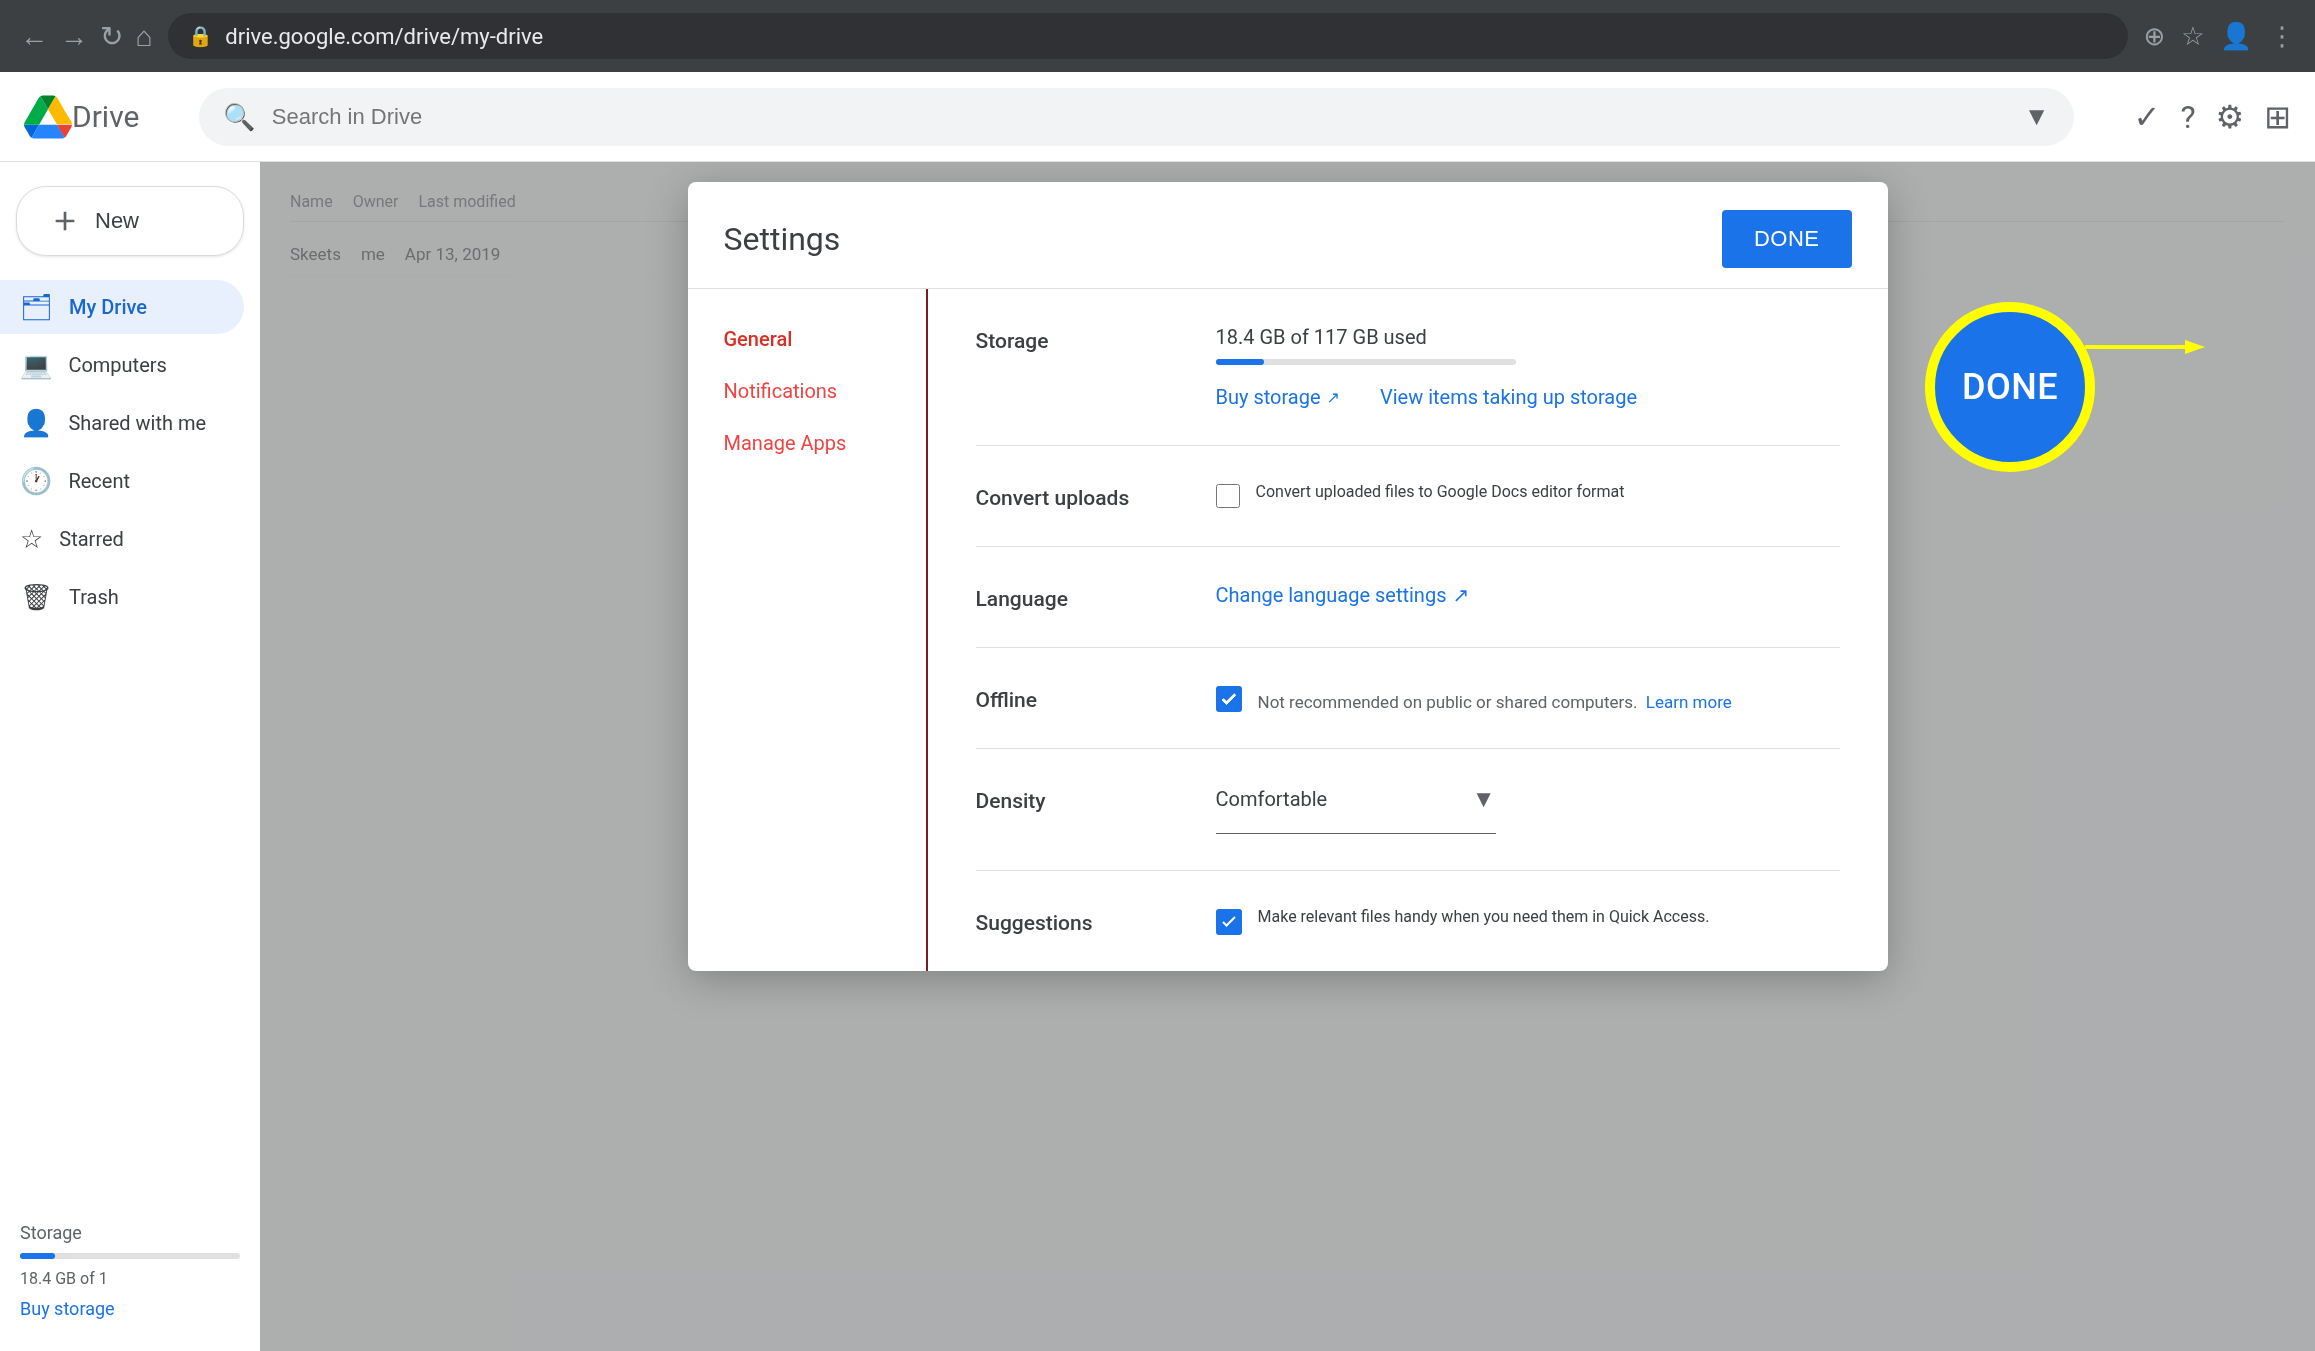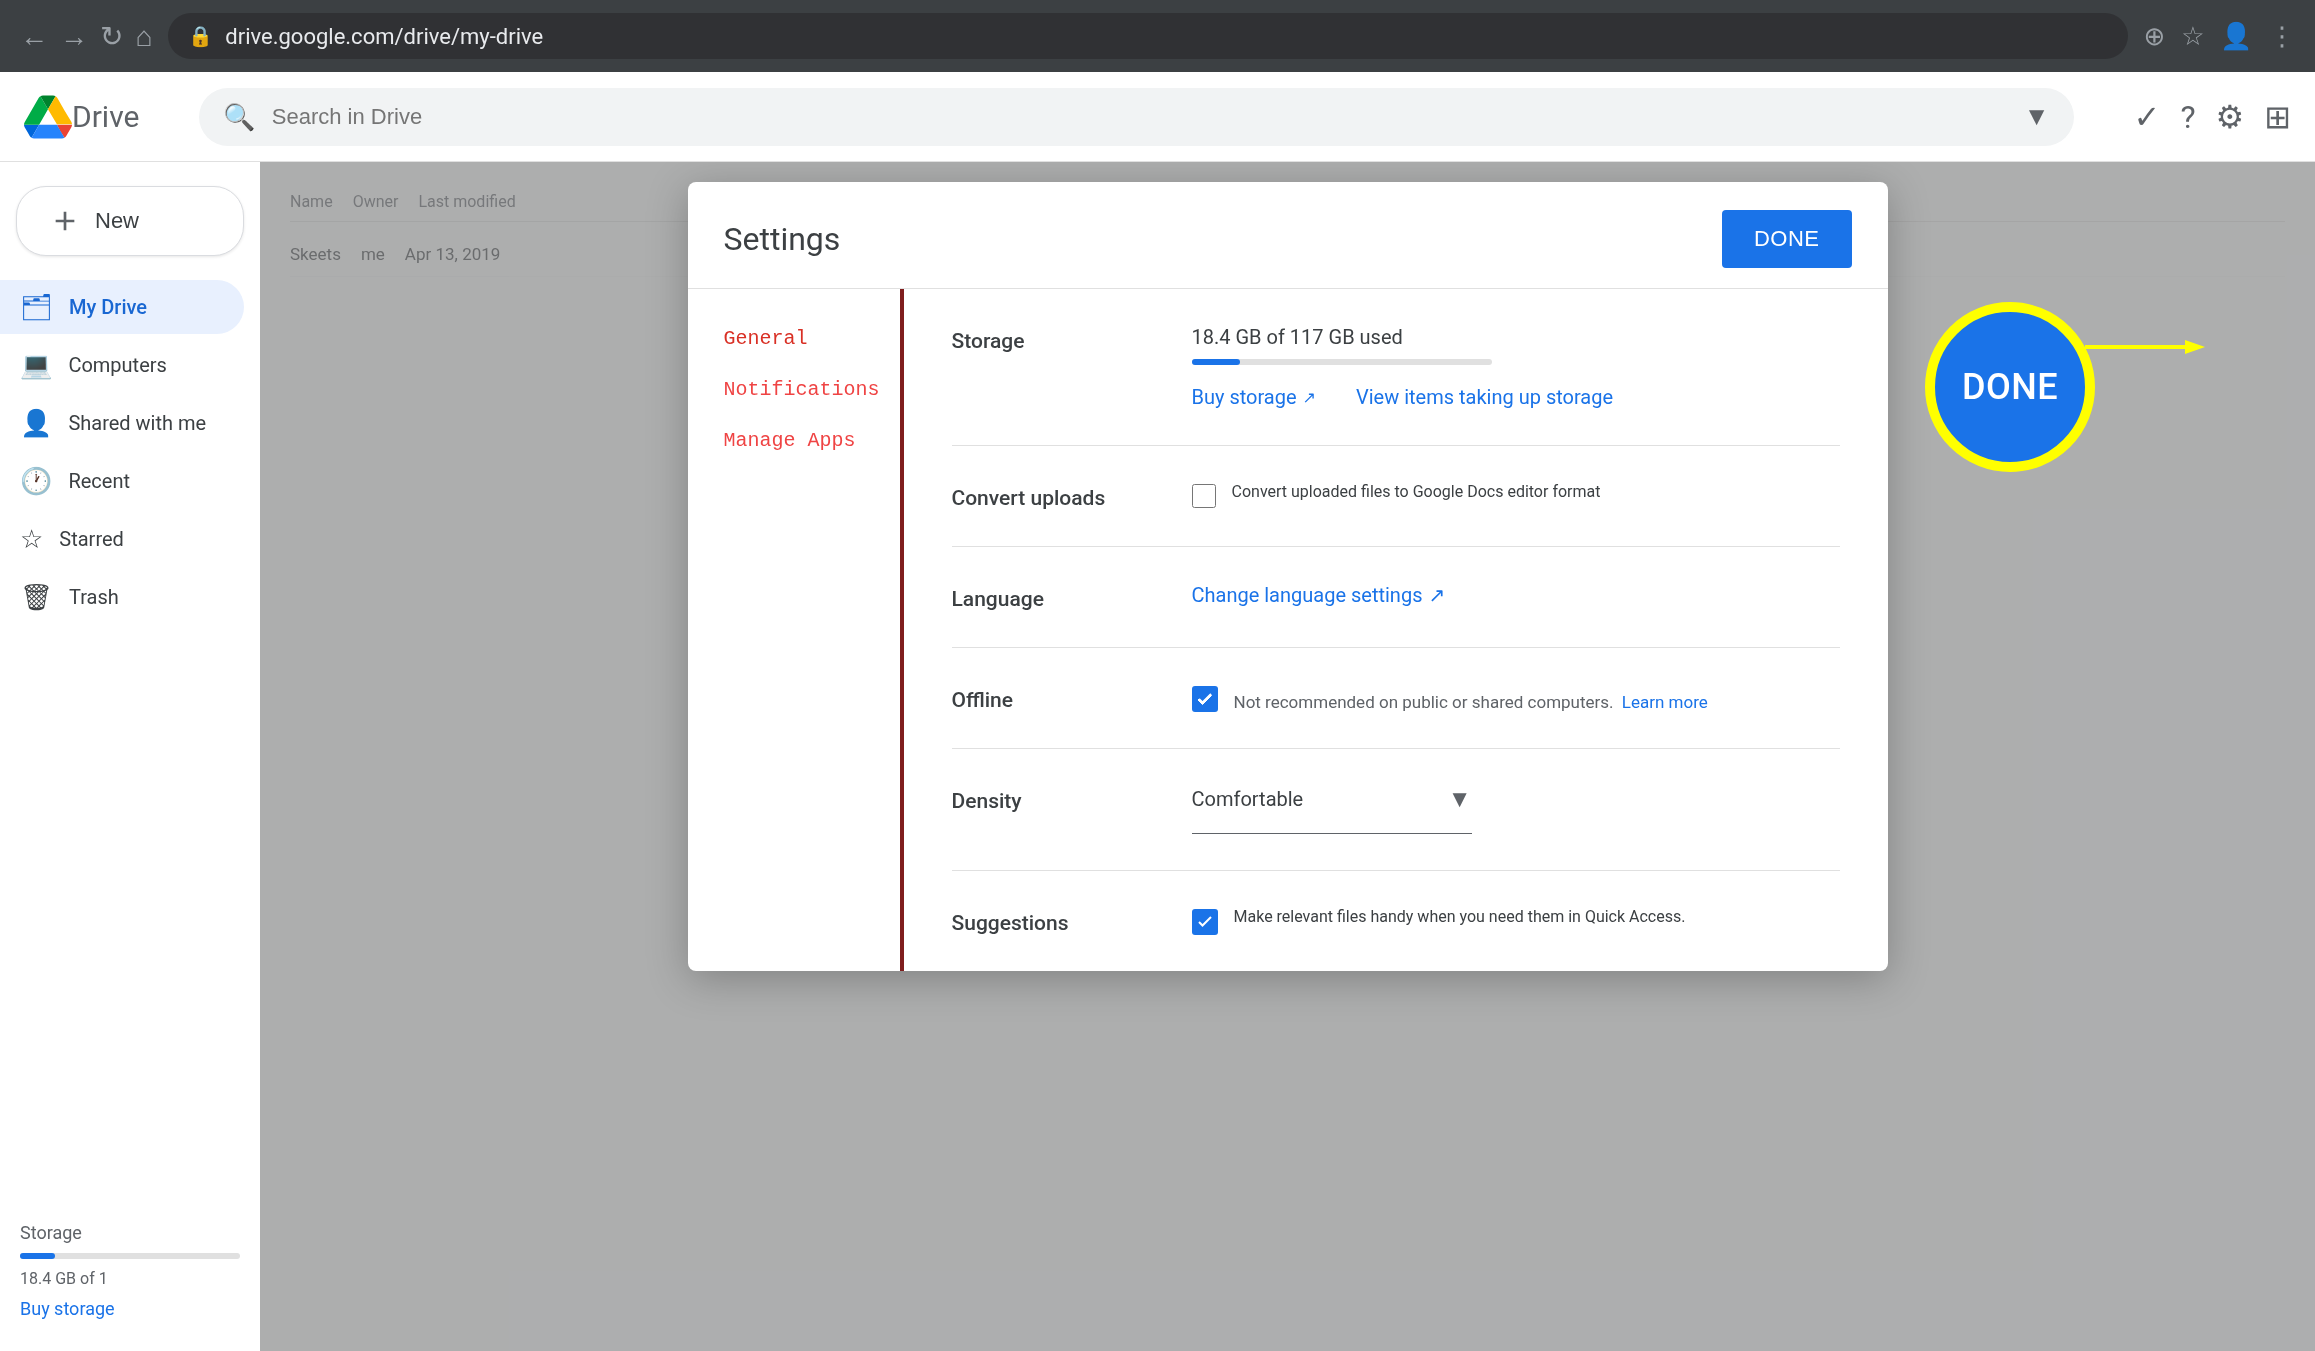--- a/index.html
+++ b/index.html
@@ -256,24 +256,23 @@
       font-weight: 500;
       cursor: pointer;
       letter-spacing: 0.5px;
     }
 
     
     .settings-body {
       display: flex;
     }
     .settings-nav {
-      width: 216px;
+      width: 240px;
       padding: 24px 0;
-      border-right: 4px solid #7f1d1d;
-      font-family: Liberation Mono, monospace;
+      border-right: 2px solid #7f1d1d;
     }
     .settings-nav-item {
       padding: 14px 36px;
       font-size: 20px;
       cursor: pointer;
       color: #ef4444;
     }
     .settings-nav-item.active {
       color: #d93025;
       font-weight: 500;

